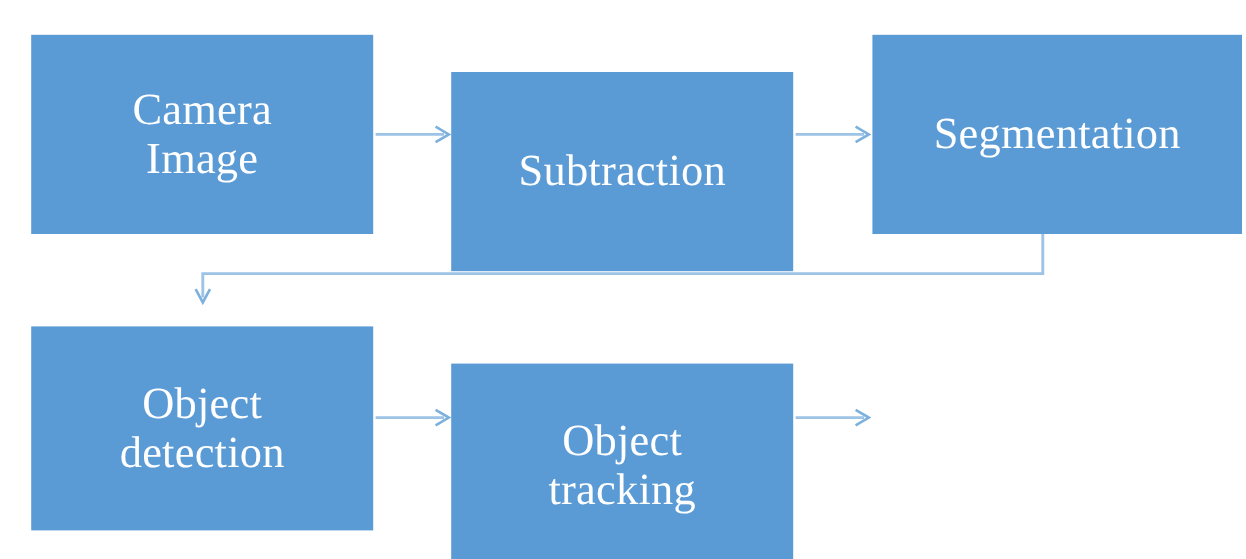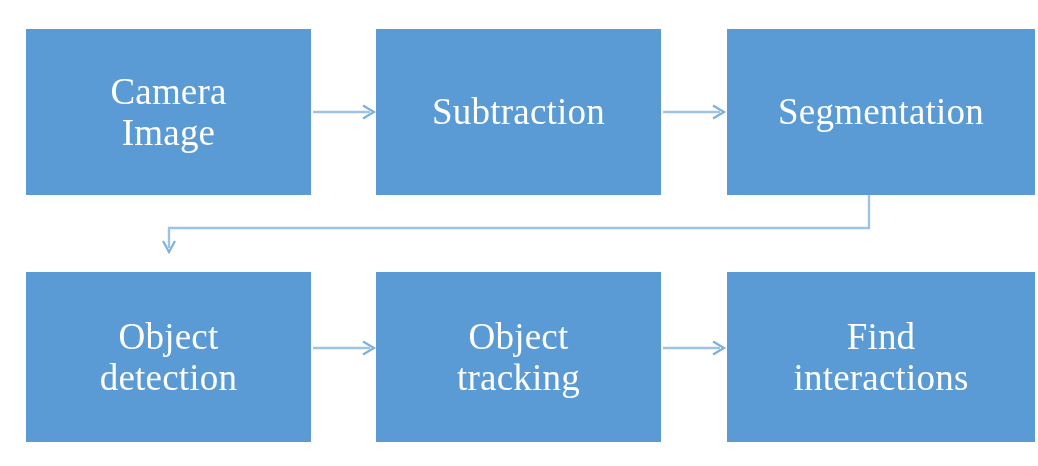--- a/index.html
+++ b/index.html
@@ -32,21 +32,21 @@
     letter-spacing: 0.2px;
     box-sizing: border-box;
     padding: 4px 6px;
     white-space: pre-line;
   }
   
   .r1 { top: 29px; height: 166px; }
   
   .r2 { top: 272px; height: 170px; }
   .c1 { left: 26px;  width: 285px; }
-  .c2 { left: 376px; width: 285px; }
+  .c2 { left: 376px; width: 285px; margin-top: 31px; }
   .c3 { left: 727px; width: 308px; }
 
   
   .h-arrow {
     position: absolute;
     height: 24px;
     pointer-events: none;
   }
   .h-arrow svg { display: block; overflow: visible; }
 
@@ -72,22 +72,20 @@
   <div class="node r1 c2" style="background-color: rgb(91, 155, 213); color: rgb(255, 255, 255);">Subtraction</div>
 
   <div class="node r1 c3" style="background-color: rgb(91, 155, 213); color: rgb(255, 255, 255);">Segmentation</div>
 
   <div class="node r2 c1" style="background-color: rgb(91, 155, 213); color: rgb(255, 255, 255);">Object
 detection</div>
 
   <div class="node r2 c2" style="background-color: rgb(91, 155, 213); color: rgb(255, 255, 255);">Object
 tracking</div>
 
-  <div class="node r2 c3" style="background-color: rgb(91, 155, 213); color: rgb(255, 255, 255);">Find
-interactions</div>
 
   <div class="h-arrow" style="left:313px; top:100px; width:64px;">
     <svg width="64" height="24" viewBox="0 0 64 24">
       <line x1="0" y1="12" x2="57" y2="12" stroke="#9DC3E6" stroke-width="2.4"></line>
       <polyline points="50,5.5 61,12 50,18.5" fill="none" stroke="#7EB0DE" stroke-width="2.2"></polyline>
     </svg>
   </div>
 
   <div class="h-arrow" style="left:663px; top:100px; width:64px;">
     <svg width="64" height="24" viewBox="0 0 64 24">

